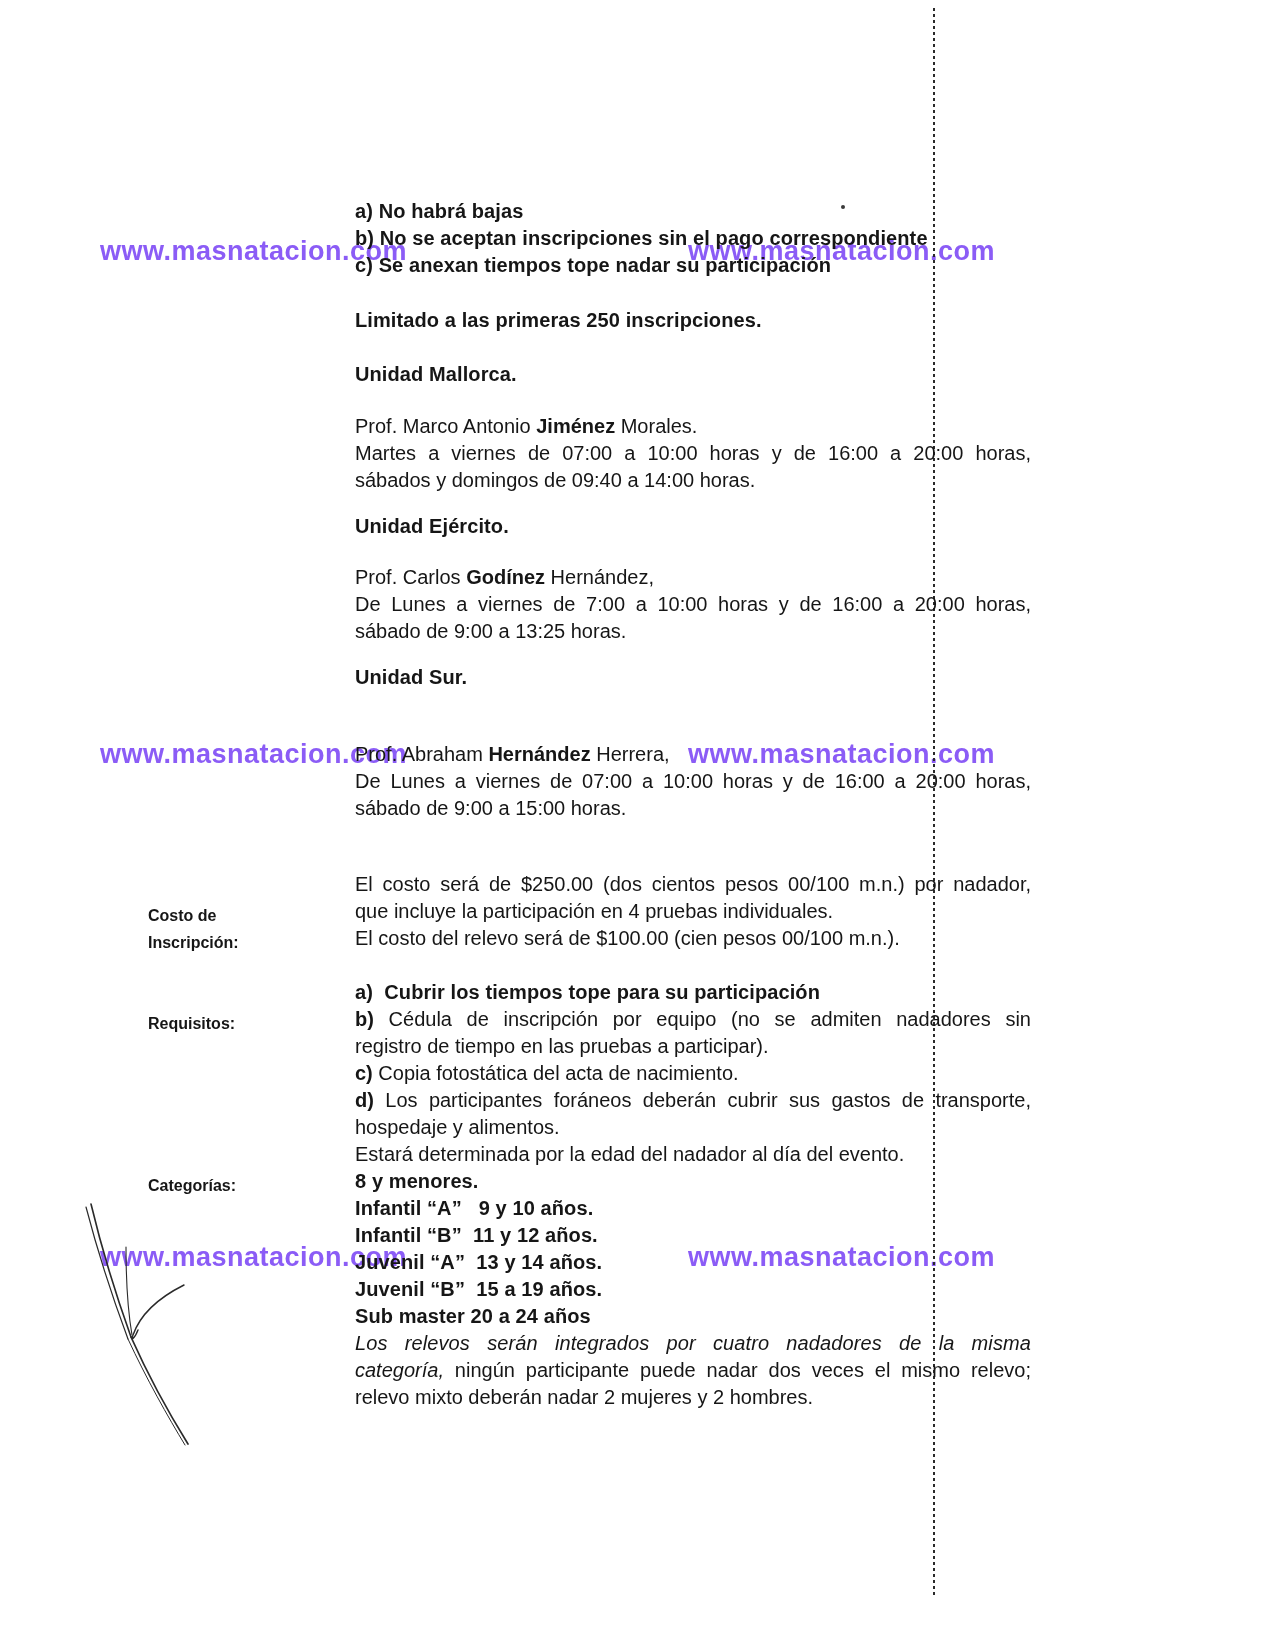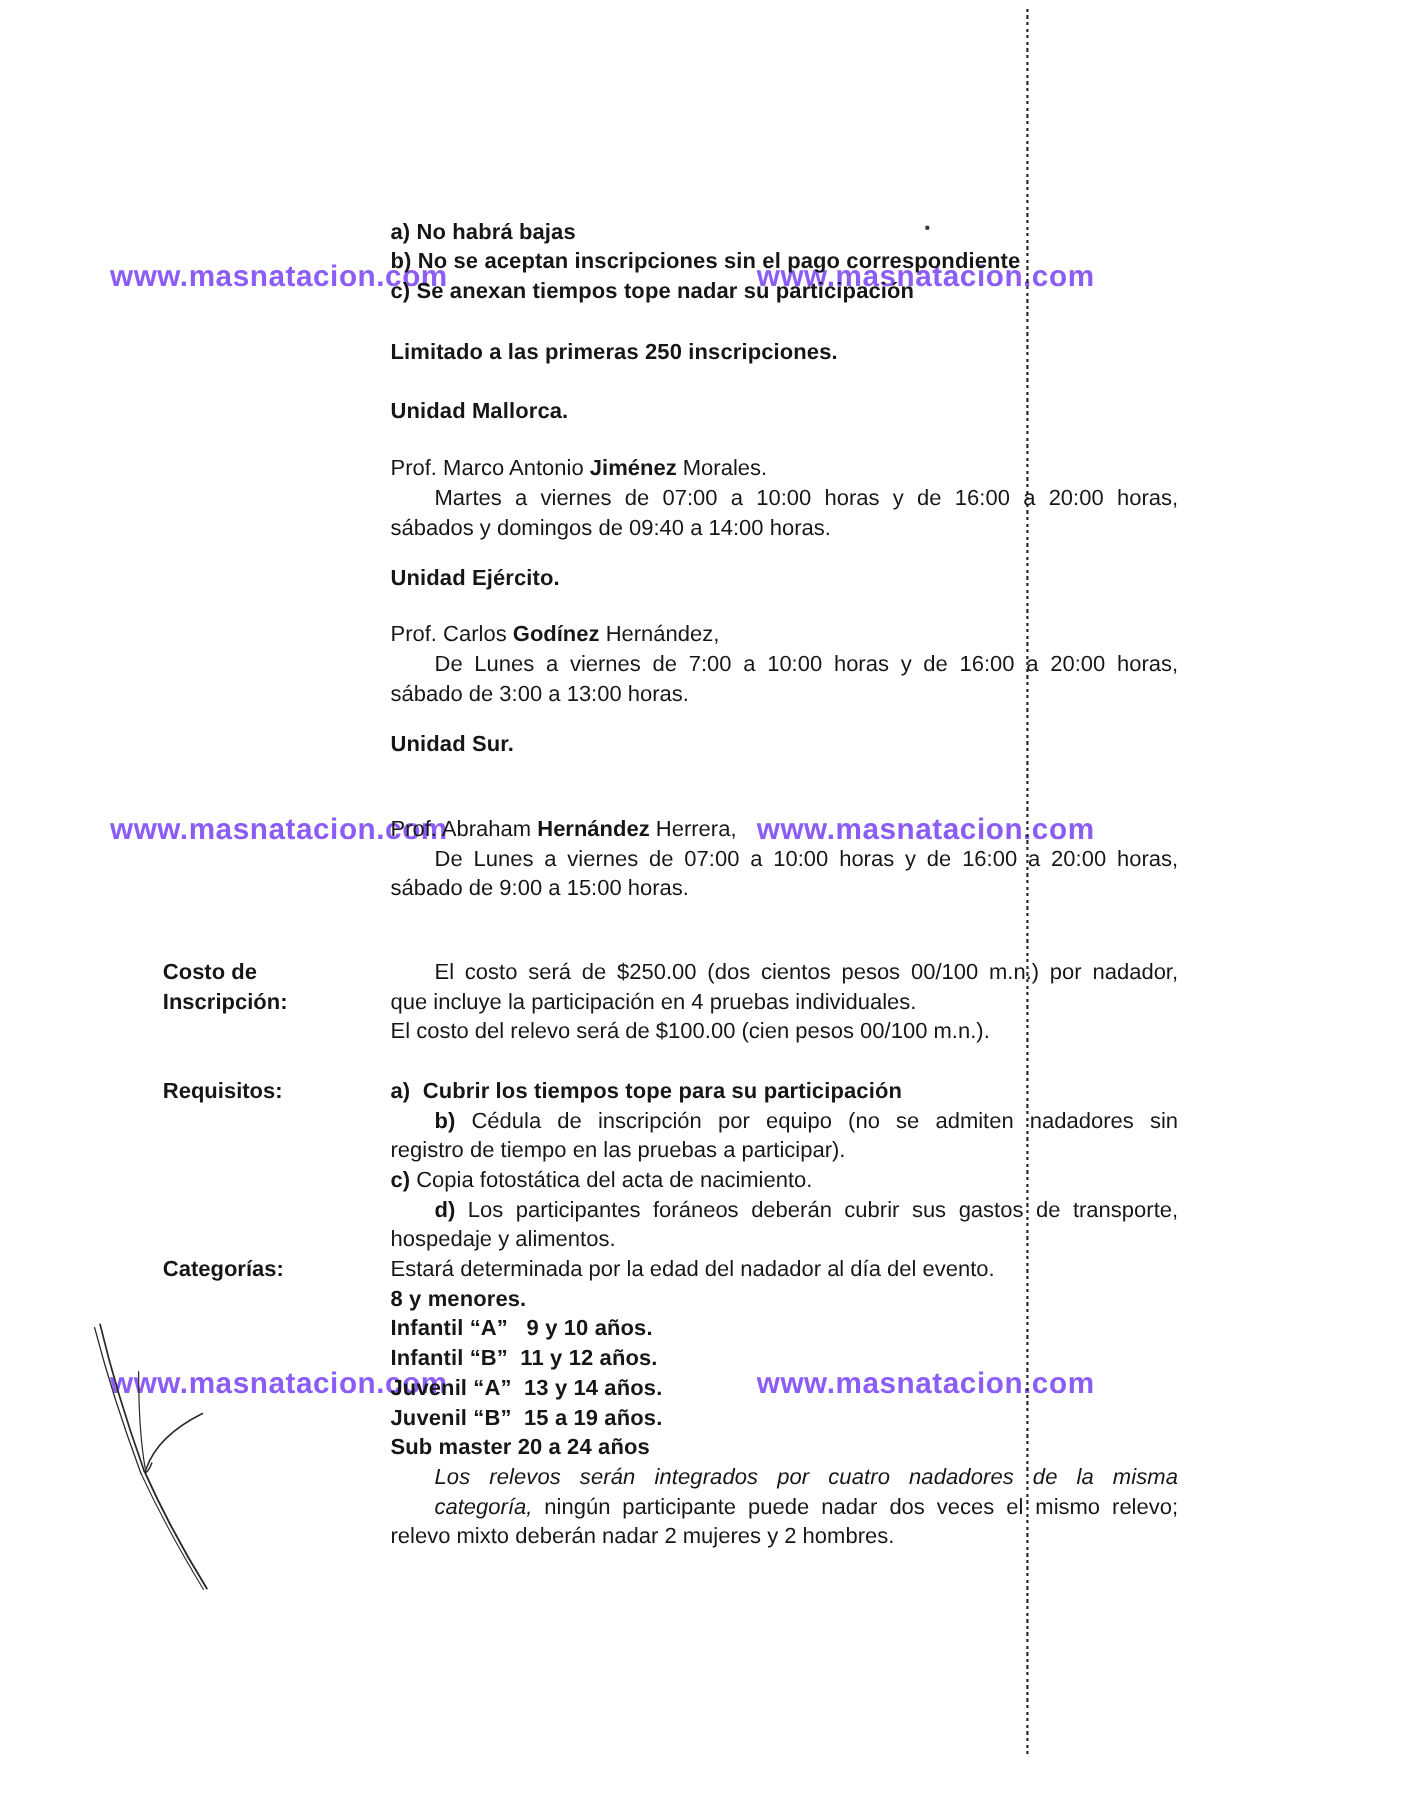--- a/index.html
+++ b/index.html
@@ -30,34 +30,34 @@
     width:676px;
     font-size:20px;
     line-height:26px;
     white-space:nowrap;
     z-index:2;
   }
   .just{
     white-space:normal;
     text-align:justify;
     text-align-last:justify;
-    margin-left:40px;
   }
   .b{font-weight:bold;}
   .bi{font-weight:normal;font-style:italic;}
   .line.b,.line.bi{letter-spacing:.1px;}
   .label{
     position:absolute;
     left:148px;
     width:200px;
-    font-size:20px;
+    font-size:16px;
     line-height:26px;
     font-weight:bold;
     white-space:nowrap;
     z-index:2;
+    margin-top:32px;
   }
   
   .fold-line{
     position:absolute;
     left:933px;top:8px;
     width:2px;height:1590px;
     background:repeating-linear-gradient(to bottom,#2a2a2a 0 3px,transparent 3px 6px);
     z-index:2;
   }
   .ink-dot{
@@ -96,21 +96,21 @@
   <div class="line b" style="top:307px">Limitado a las primeras 250 inscripciones.</div>
 
   <div class="line b" style="top:361px">Unidad Mallorca.</div>
   <div class="line" style="top:413px"><span>Prof. Marco Antonio </span><span class="b">Jiménez</span><span> Morales.</span></div>
   <div class="line just" style="top:440px">Martes a viernes de 07:00 a 10:00 horas y de 16:00 a 20:00 horas,</div>
   <div class="line" style="top:467px">sábados y domingos de 09:40 a 14:00 horas.</div>
 
   <div class="line b" style="top:513px">Unidad Ejército.</div>
   <div class="line" style="top:564px"><span>Prof. Carlos </span><span class="b">Godínez</span><span>  Hernández,</span></div>
   <div class="line just" style="top:591px">De Lunes a viernes de 7:00 a 10:00 horas y de 16:00 a 20:00 horas,</div>
-  <div class="line" style="top:618px">sábado de 3:00 a 13:00 horas.</div>
+  <div class="line" style="top:618px">sábado de 9:00 a 13:25 horas.</div>
 
   <div class="line b" style="top:664px">Unidad Sur.</div>
   <div class="line" style="top:741px"><span>Prof. Abraham </span><span class="b">Hernández</span><span> Herrera,</span></div>
   <div class="line just" style="top:768px">De Lunes a viernes de  07:00 a 10:00 horas y de 16:00 a 20:00 horas,</div>
   <div class="line" style="top:795px">sábado de 9:00 a 15:00 horas.</div>
 
   <div class="label" style="top:871px">Costo de</div>
   <div class="label" style="top:898px">Inscripción:</div>
   <div class="line just" style="top:871px">El costo será de $250.00 (dos cientos  pesos 00/100 m.n.) por nadador,</div>
   <div class="line" style="top:898px">que incluye la participación en 4 pruebas individuales.</div>

